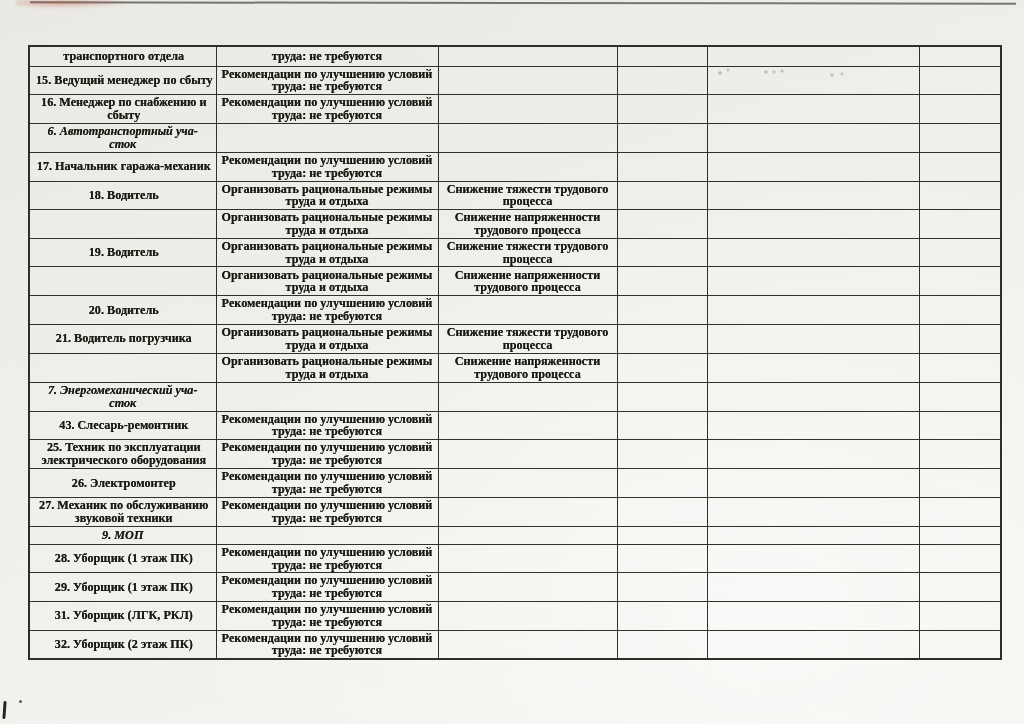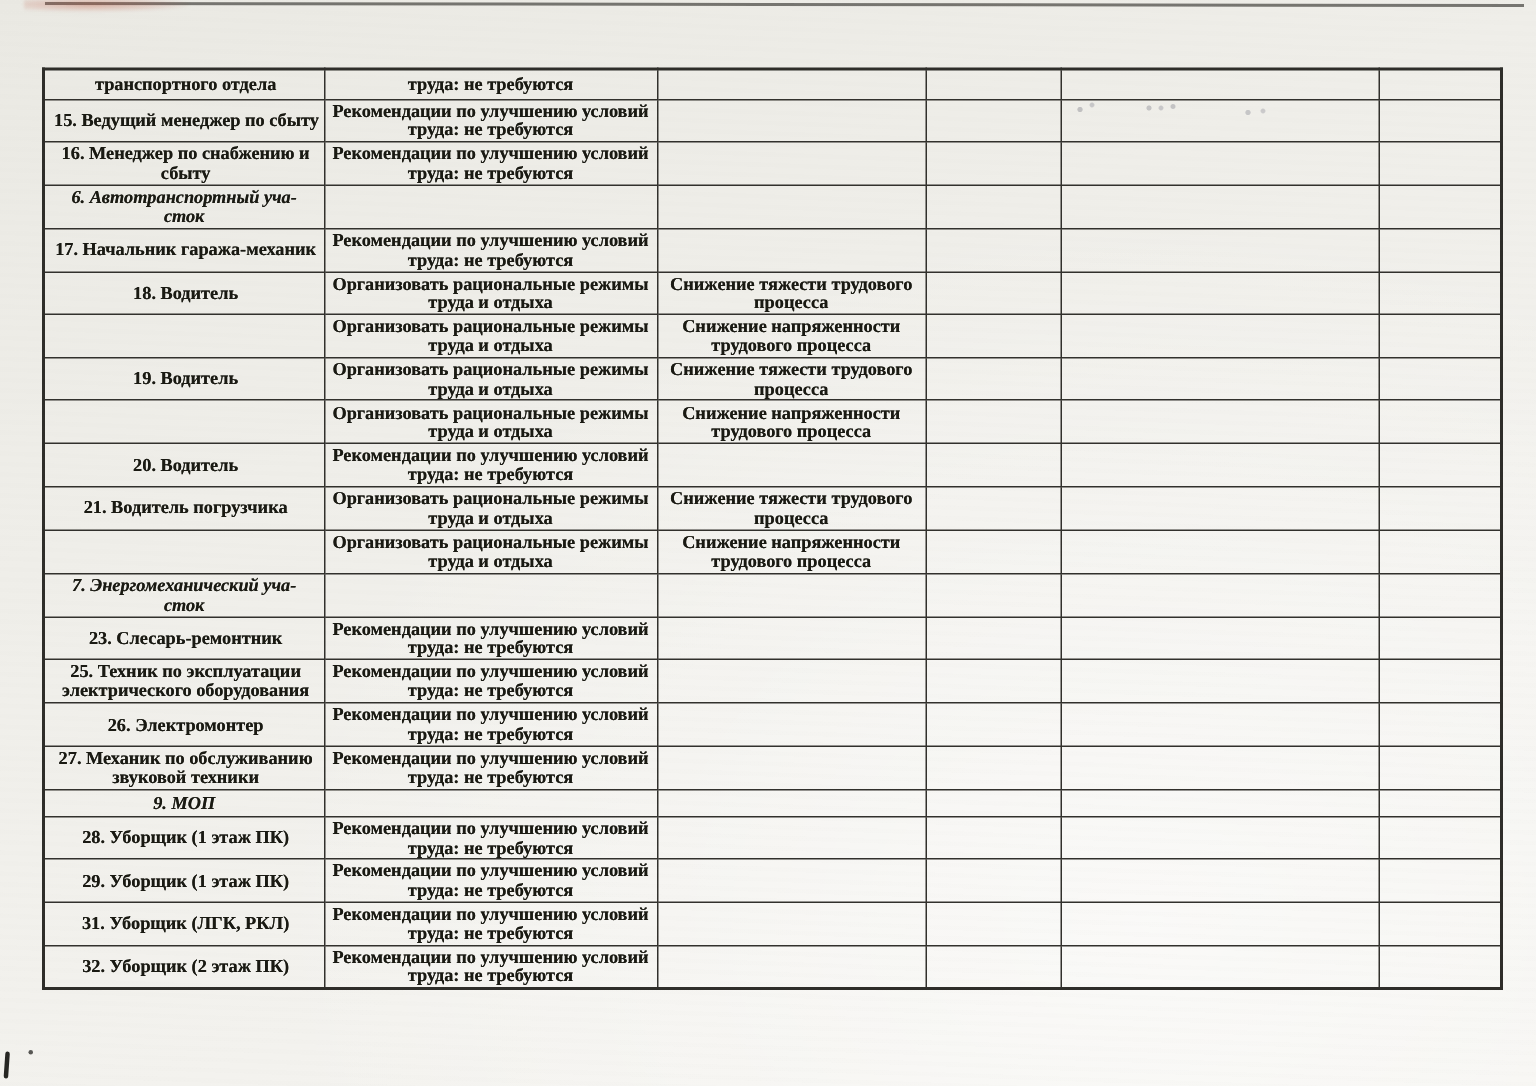--- a/index.html
+++ b/index.html
@@ -257,21 +257,21 @@
             <div>сток</div>
           </td>
           <td class="rec"></td>
           <td class="eff"></td>
           <td class="empty"></td>
           <td class="empty"></td>
           <td class="empty"></td>
         </tr>
         <tr style="height: 28px;">
           <td class="pos">
-            <div>23. Слесарь-ремонтник</div>
+            <div>43. Слесарь-ремонтник</div>
           </td>
           <td class="rec">
             <div>Рекомендации по улучшению условий</div>
             <div>труда: не требуются</div>
           </td>
           <td class="eff"></td>
           <td class="empty"></td>
           <td class="empty"></td>
           <td class="empty"></td>
         </tr>

